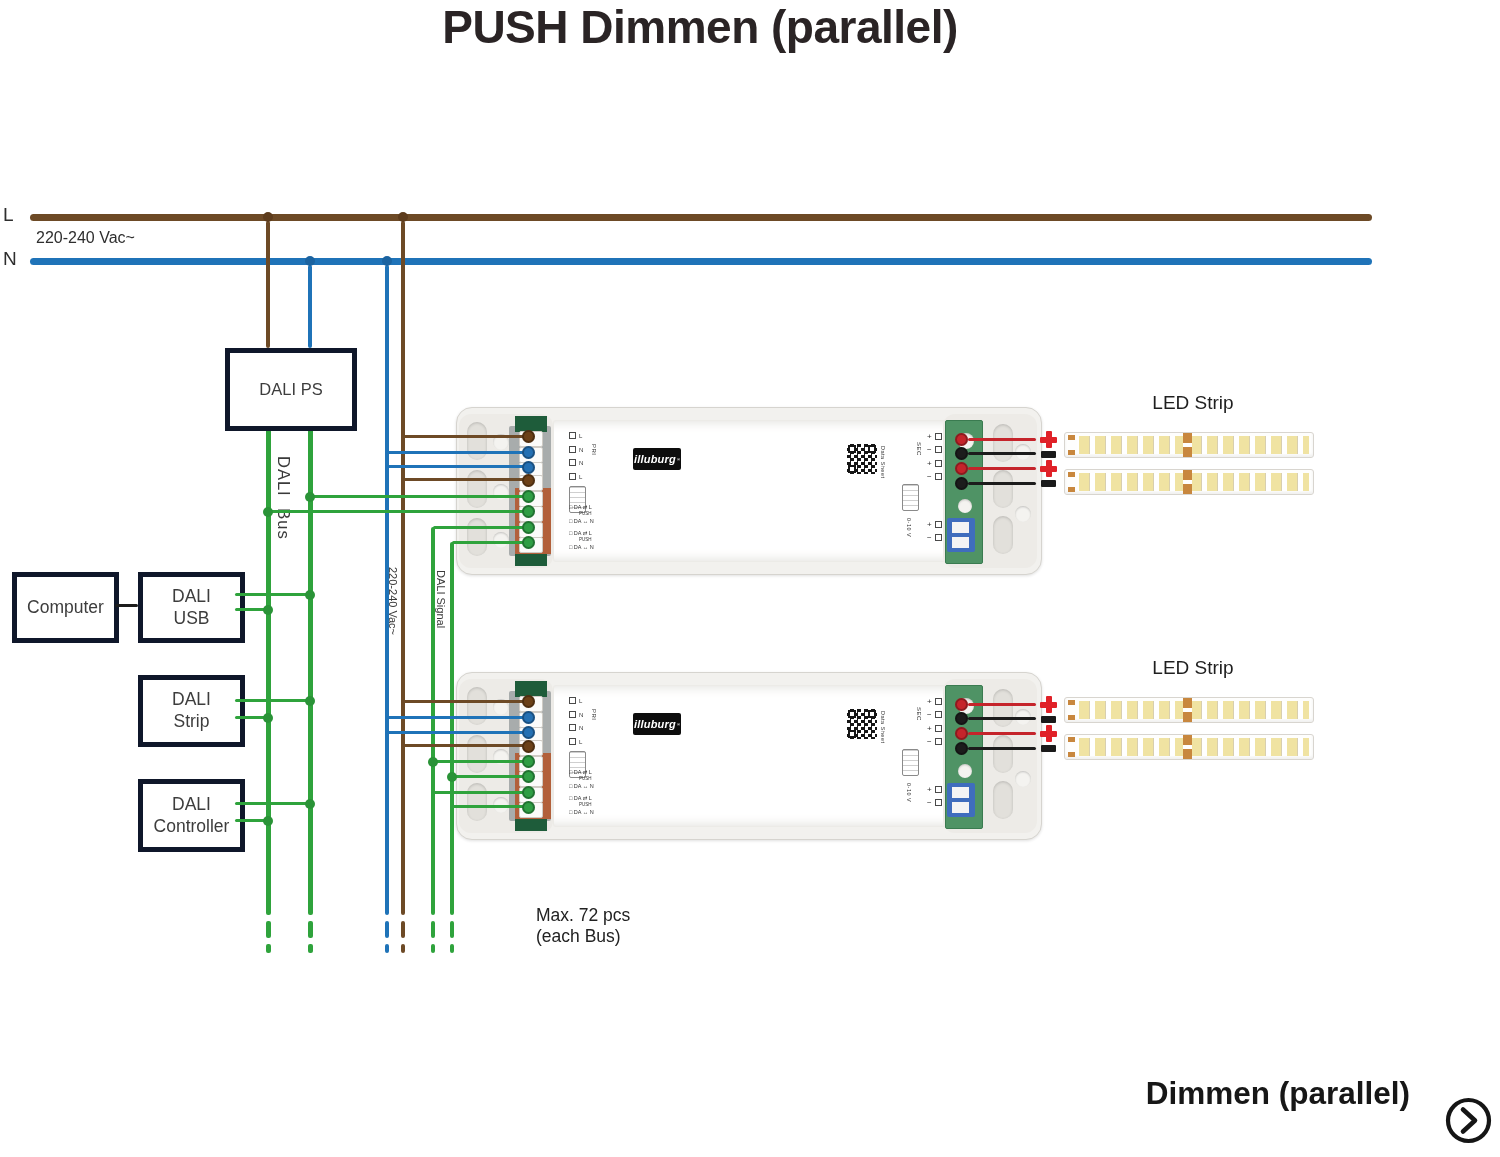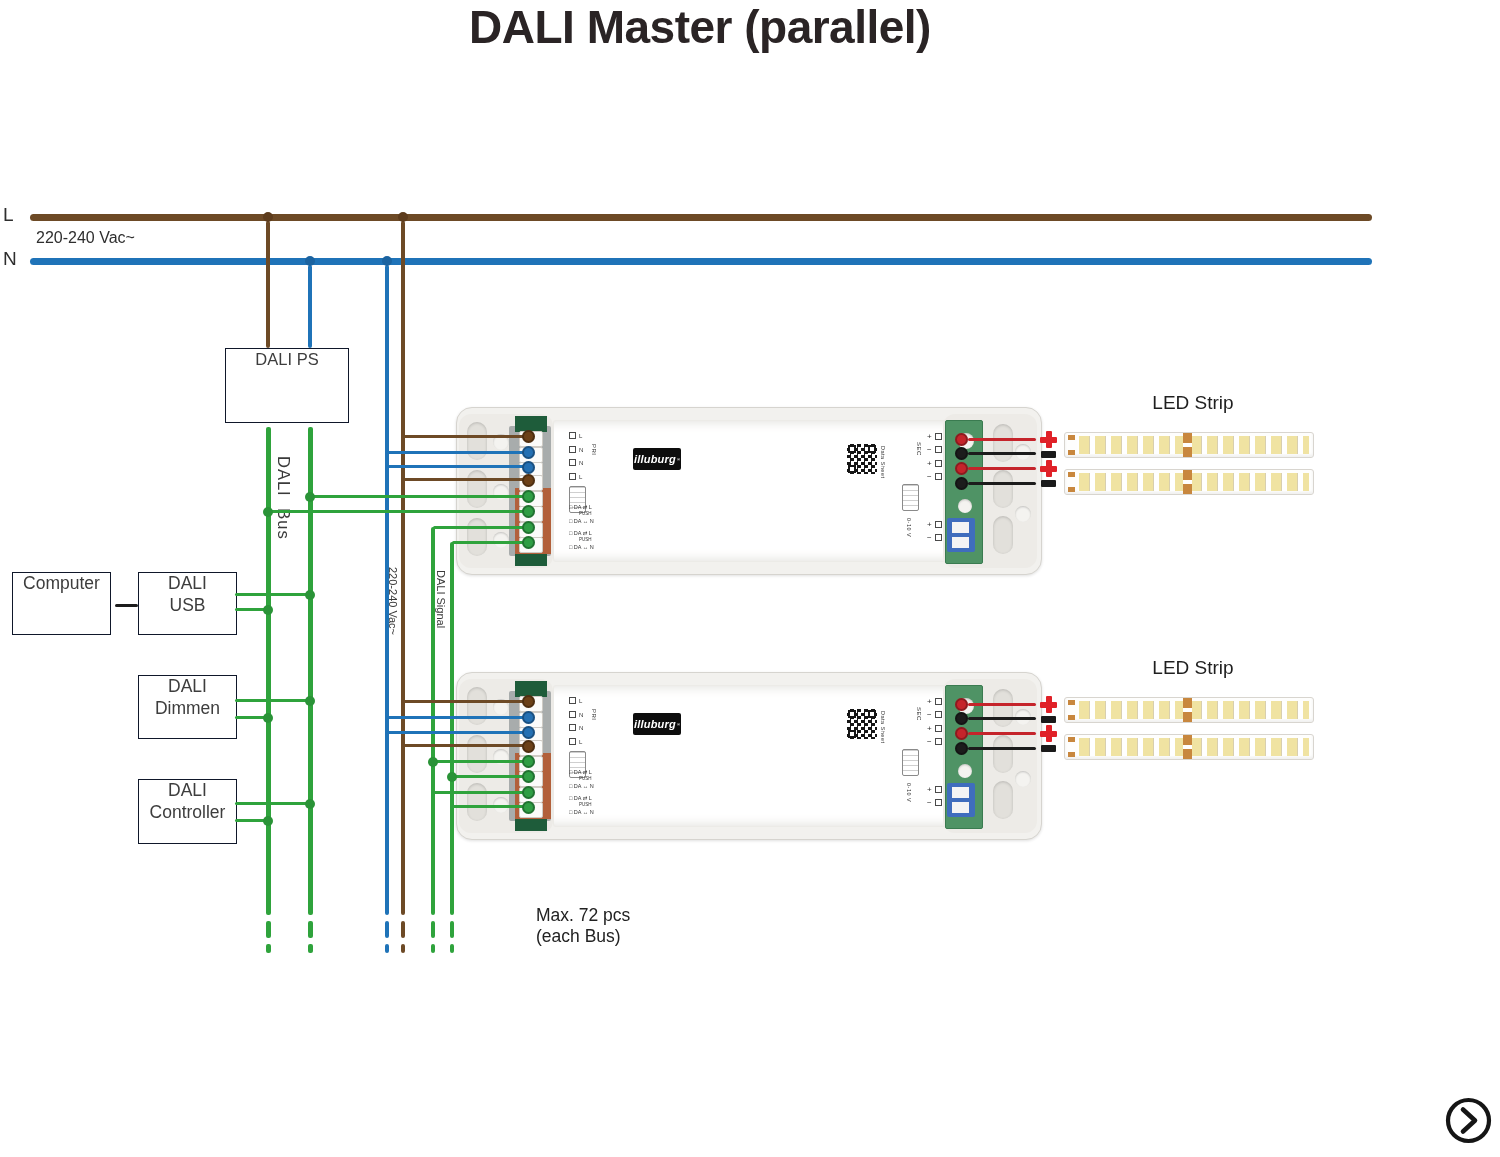--- a/index.html
+++ b/index.html
@@ -2,22 +2,22 @@
 <html><head>
 <meta charset="utf-8">
 <style>
   html,body{margin:0;padding:0;background:#ffffff;}
   #canvas{position:relative;width:1500px;height:1157px;background:#ffffff;overflow:hidden;
           font-family:"Liberation Sans", sans-serif;}
   .abs{position:absolute;}
   .w{position:absolute;border-radius:2px;}
   .jdot{position:absolute;width:10px;height:10px;border-radius:50%;}
   .tdot{position:absolute;width:13px;height:13px;border-radius:50%;box-shadow:inset 0 0 0 2px rgba(0,0,0,.28);}
-  .box{position:absolute;background:#fff;border:1px solid #0f172a;display:flex;flex-direction:column;
-       align-items:center;justify-content:flex-start;font-size:17.5px;color:#3d3d3d;line-height:1.25;}
+  .box{position:absolute;background:#fff;border:5px solid #0f172a;display:flex;flex-direction:column;
+       align-items:center;justify-content:center;font-size:17.5px;color:#3d3d3d;line-height:1.25;}
   .vlabel{position:absolute;writing-mode:vertical-rl;color:#3a3a3a;}
   .title{position:absolute;left:320px;top:0px;width:760px;text-align:center;font-size:46px;
          font-weight:bold;color:#2a2425;letter-spacing:-0.5px;}
   .lnlab{position:absolute;font-size:19px;color:#2e2e2e;}
   
   .device{position:absolute;width:584px;height:166px;background:#f2f1ee;border:1px solid #d6d4cf;
           border-radius:16px;box-shadow:0 1px 3px rgba(0,0,0,.12);}
   .cap{position:absolute;top:6px;width:94px;height:154px;background:#edebe7;border-radius:12px;}
   .pill{position:absolute;width:20px;height:38px;background:#e2e0db;border-radius:10px;
         box-shadow:inset 0 1px 3px rgba(0,0,0,.18);}
@@ -59,21 +59,21 @@
   .note{position:absolute;font-size:17.5px;color:#222;line-height:21px;}
   .ledlab{position:absolute;width:190px;text-align:center;font-size:19px;color:#1f1f1f;}
   .footer{position:absolute;left:898px;top:1075px;width:512px;text-align:right;font-size:31.5px;
           font-weight:bold;color:#171717;line-height:37.5px;}
 </style>
 </head>
 <body>
 
 <div id="canvas">
 
-  <div class="title">DALI Master (parallel)</div>
+  <div class="title">PUSH Dimmen (parallel)</div>
 
   <div class="lnlab" style="left:3px;top:204px;">L</div>
   <div class="lnlab" style="left:3px;top:248px;">N</div>
   <div class="w" style="left:30px;top:214px;width:1342px;height:7px;background:#6d4a26;border-radius:4px;"></div>
   <div class="w" style="left:30px;top:258px;width:1342px;height:7px;background:#1f73b8;border-radius:4px;"></div>
   <div class="abs" style="left:36px;top:229px;font-size:16px;color:#2e2e2e;">220-240 Vac~</div>
 
   <div class="w" style="left:266px;top:221px;width:4px;height:127px;background:#6d4a26;"></div>
   <div class="w" style="left:308px;top:265px;width:4px;height:83px;background:#1f73b8;"></div>
   <div class="w" style="left:401px;top:221px;width:4px;height:694px;background:#6d4a26;"></div>
@@ -101,21 +101,21 @@
   </div>
   <div class="box" style="left:12px;top:572px;width:97px;height:61px;">
     <span>Computer</span>
   </div>
   <div class="box" style="left:138px;top:572px;width:97px;height:61px;">
     <span>DALI</span>
     <span>USB</span>
   </div>
   <div class="box" style="left:138px;top:675px;width:97px;height:62px;">
     <span>DALI</span>
-    <span>Dimmen</span>
+    <span>Strip</span>
   </div>
   <div class="box" style="left:138px;top:779px;width:97px;height:63px;">
     <span>DALI</span>
     <span>Controller</span>
   </div>
   <div class="w" style="left:115px;top:604px;width:23px;height:3px;background:#1c1c1c;"></div>
 
   <div class="vlabel" style="left:274px;top:456px;font-size:16.5px;letter-spacing:1px;word-spacing:6px;">DALI  Bus</div>
   <div class="vlabel" style="left:387px;top:567px;font-size:11px;">220-240 Vac~</div>
   <div class="vlabel" style="left:435px;top:570px;font-size:11px;">DALI Signal</div>
@@ -450,19 +450,20 @@
     <div class="pad" style="left:118px;top:0px;width:9px;height:24px;"></div>
     <div class="abs" style="left:118px;top:10px;width:9px;height:4px;background:#fff;"></div>
   </div>
 
   <div class="note" style="left:536px;top:905px;">
     <div>Max. 72 pcs</div>
     <div>(each Bus)</div>
   </div>
 
   <div class="footer">
+    <div>Dimmen (parallel)</div>
   </div>
   <svg class="abs" style="left:1444px;top:1096px;" width="49" height="49" viewBox="0 0 49 49">
     <circle cx="24.5" cy="24.5" r="20.5" fill="none" stroke="#151515" stroke-width="4.2"></circle>
     <path d="M19 13.5 L31 24.5 L19 35.5" fill="none" stroke="#151515" stroke-width="4.6" stroke-linecap="round" stroke-linejoin="round"></path>
   </svg>
 
 </div>
 
 </body></html>

